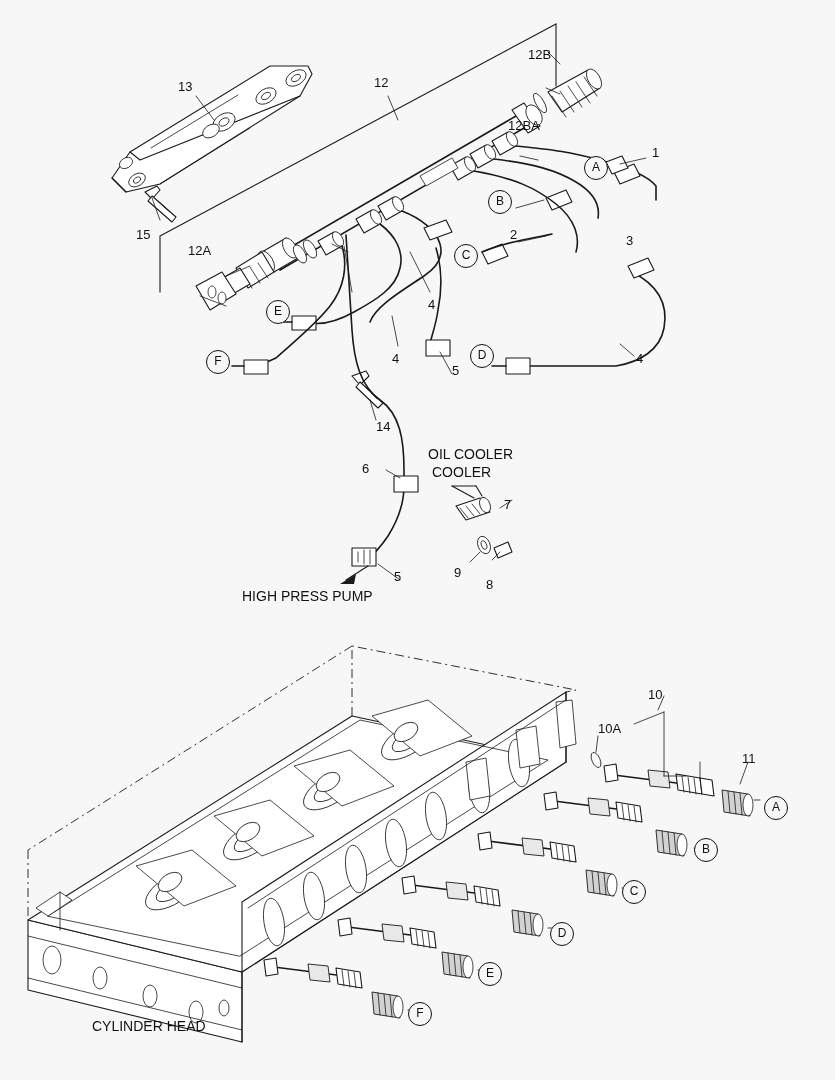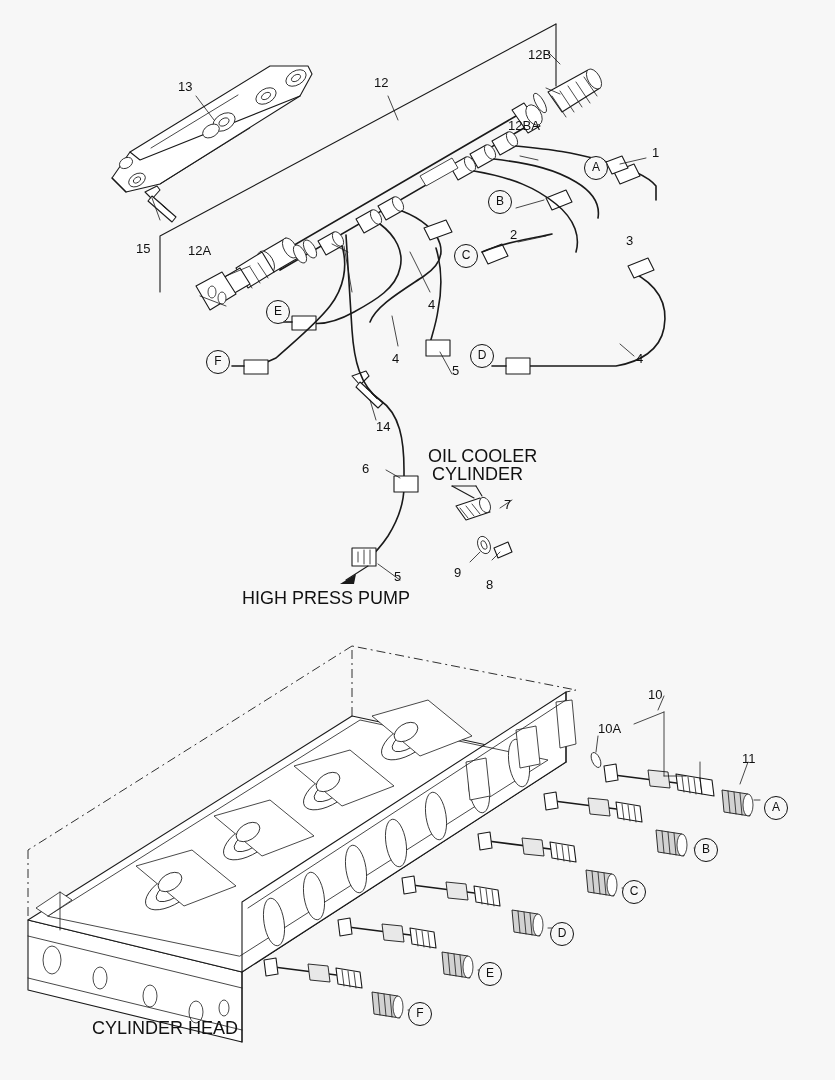--- a/index.html
+++ b/index.html
@@ -46,21 +46,21 @@
     background: #f7f7f7;
     font-family: "Liberation Sans", sans-serif;
     font-size: 12px;
     line-height: 21px;
     text-align: center;
     color: #111;
   }
   .ttl {
     position: absolute;
     font-family: "Liberation Sans", sans-serif;
-    font-size: 18px;
+    font-size: 14px;
     color: #111;
     white-space: nowrap;
   }
 </style>
 </head>
 <body>
 
 <div id="sheet">
 
   <svg class="layer" viewBox="0 0 835 1080">
@@ -397,41 +397,41 @@
       <path class="sl" d="M408 1010 L416 1010"></path>
     </g>
 
   </svg>
 
   <div class="lbl" style="left:178px; top:80px;">13</div>
   <div class="lbl" style="left:374px; top:76px;text-align:right;">12</div>
   <div class="lbl" style="left:528px; top:42px;margin-top:6px;">12B</div>
   <div class="lbl" style="left:508px; top:72px;margin-top:47px;">12BA</div>
   <div class="lbl" style="left:188px; top:244px;">12A</div>
-  <div class="lbl" style="left:136px; top:242px;">15</div>
+  <div class="lbl" style="left:136px; top:228px;">15</div>
   <div class="lbl" style="left:376px; top:420px;">14</div>
 
   <div class="lbl" style="left:652px; top:146px;">1</div>
   <div class="lbl" style="left:510px; top:228px;">2</div>
   <div class="lbl" style="left:626px; top:234px;">3</div>
 
   <div class="lbl" style="left:428px; top:298px;">4</div>
   <div class="lbl" style="left:392px; top:352px;">4</div>
   <div class="lbl" style="left:636px; top:352px;">4</div>
 
   <div class="lbl" style="left:452px; top:364px;">5</div>
   <div class="lbl" style="left:394px; top:570px;">5</div>
 
   <div class="lbl" style="left:362px; top:462px;">6</div>
   <div class="lbl" style="left:504px; top:498px;">7</div>
   <div class="lbl" style="left:486px; top:578px;">8</div>
   <div class="lbl" style="left:454px; top:566px;">9</div>
 
   <div class="ttl" style="left:428px; top:446px;">OIL COOLER</div>
-  <div class="ttl" style="left:432px; top:464px;">CYLINDER</div>
+  <div class="ttl" style="left:432px; top:464px;">COOLER</div>
   <div class="ttl" style="left:242px; top:588px;">HIGH PRESS PUMP</div>
 
   <div class="circ" style="left:584px; top:156px;">A</div>
   <div class="circ" style="left:488px; top:190px;">B</div>
   <div class="circ" style="left:454px; top:244px;">C</div>
   <div class="circ" style="left:470px; top:344px;">D</div>
   <div class="circ" style="left:266px; top:300px;">E</div>
   <div class="circ" style="left:206px; top:350px;">F</div>
 
   <div class="lbl" style="left:648px; top:688px;">10</div>

